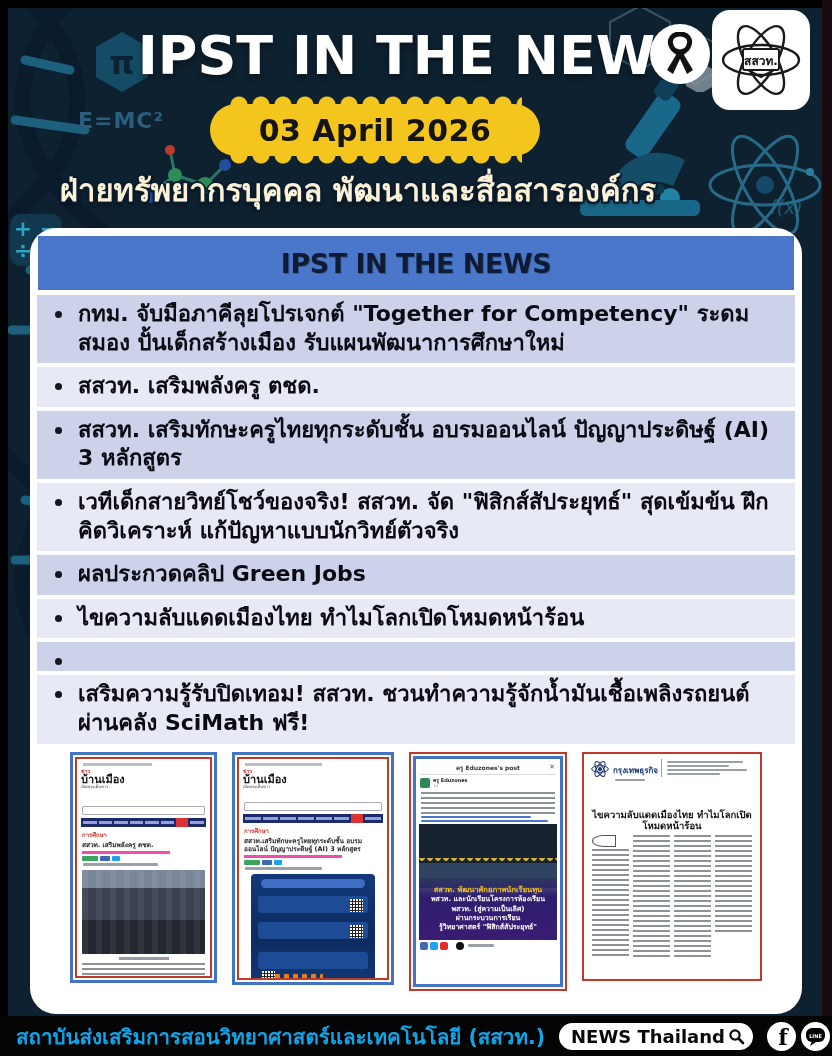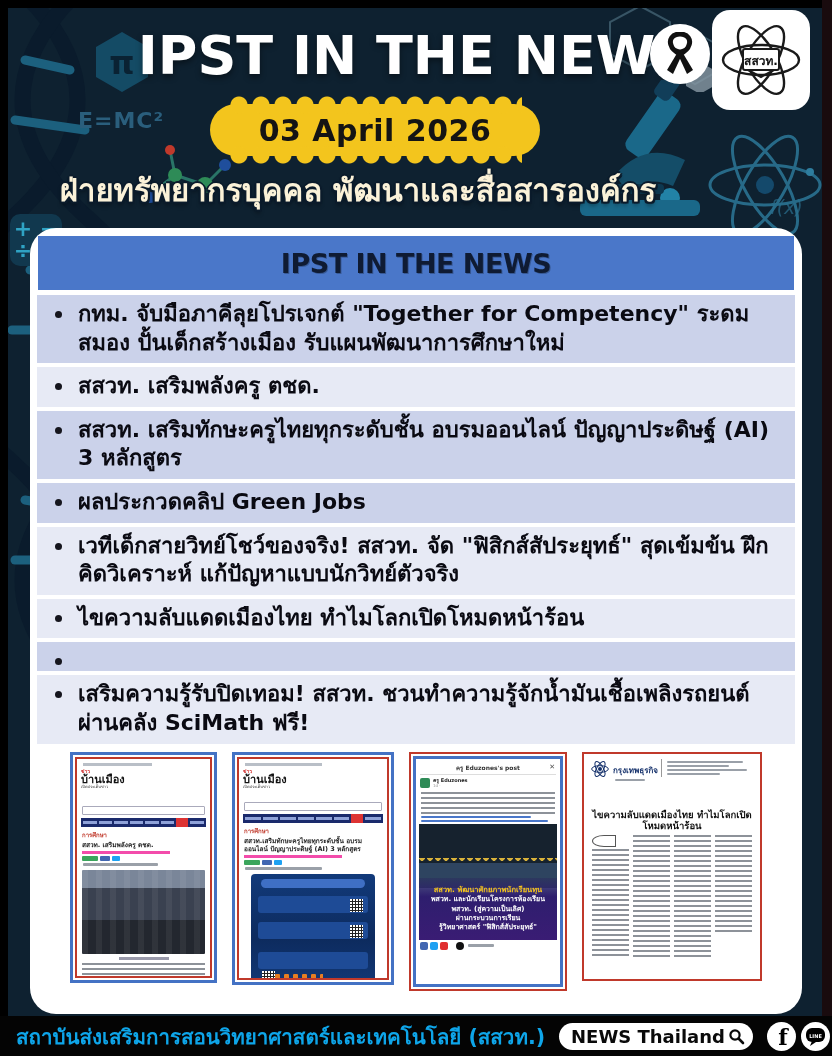--- a/index.html
+++ b/index.html
@@ -270,27 +270,27 @@
         <span>กทม. จับมือภาคีลุยโปรเจกต์ "Together for Competency" ระดมสมอง ปั้นเด็กสร้างเมือง รับแผนพัฒนาการศึกษาใหม่</span>
       </div>
     <div class="news-item light">
         <span class="bullet"></span>
         <span>สสวท. เสริมพลังครู ตชด.</span>
       </div>
     <div class="news-item dark">
         <span class="bullet"></span>
         <span>สสวท. เสริมทักษะครูไทยทุกระดับชั้น อบรมออนไลน์ ปัญญาประดิษฐ์ (AI) 3 หลักสูตร</span>
       </div>
+    <div class="news-item light">
+        <span class="bullet"></span>
+        <span>เวทีเด็กสายวิทย์โชว์ของจริง! สสวท. จัด "ฟิสิกส์สัประยุทธ์" สุดเข้มข้น ฝึกคิดวิเคราะห์ แก้ปัญหาแบบนักวิทย์ตัวจริง</span>
+      </div>
     <div class="news-item dark">
         <span class="bullet"></span>
         <span>ผลประกวดคลิป Green Jobs</span>
-      </div>
-    <div class="news-item light">
-        <span class="bullet"></span>
-        <span>เวทีเด็กสายวิทย์โชว์ของจริง! สสวท. จัด "ฟิสิกส์สัประยุทธ์" สุดเข้มข้น ฝึกคิดวิเคราะห์ แก้ปัญหาแบบนักวิทย์ตัวจริง</span>
       </div>
     <div class="news-item light">
         <span class="bullet"></span>
         <span>ไขความลับแดดเมืองไทย ทำไมโลกเปิดโหมดหน้าร้อน</span>
       </div>
     <div class="news-item dark">
         <span class="bullet"></span>
       </div>
     <div class="news-item light">
         <span class="bullet"></span>

